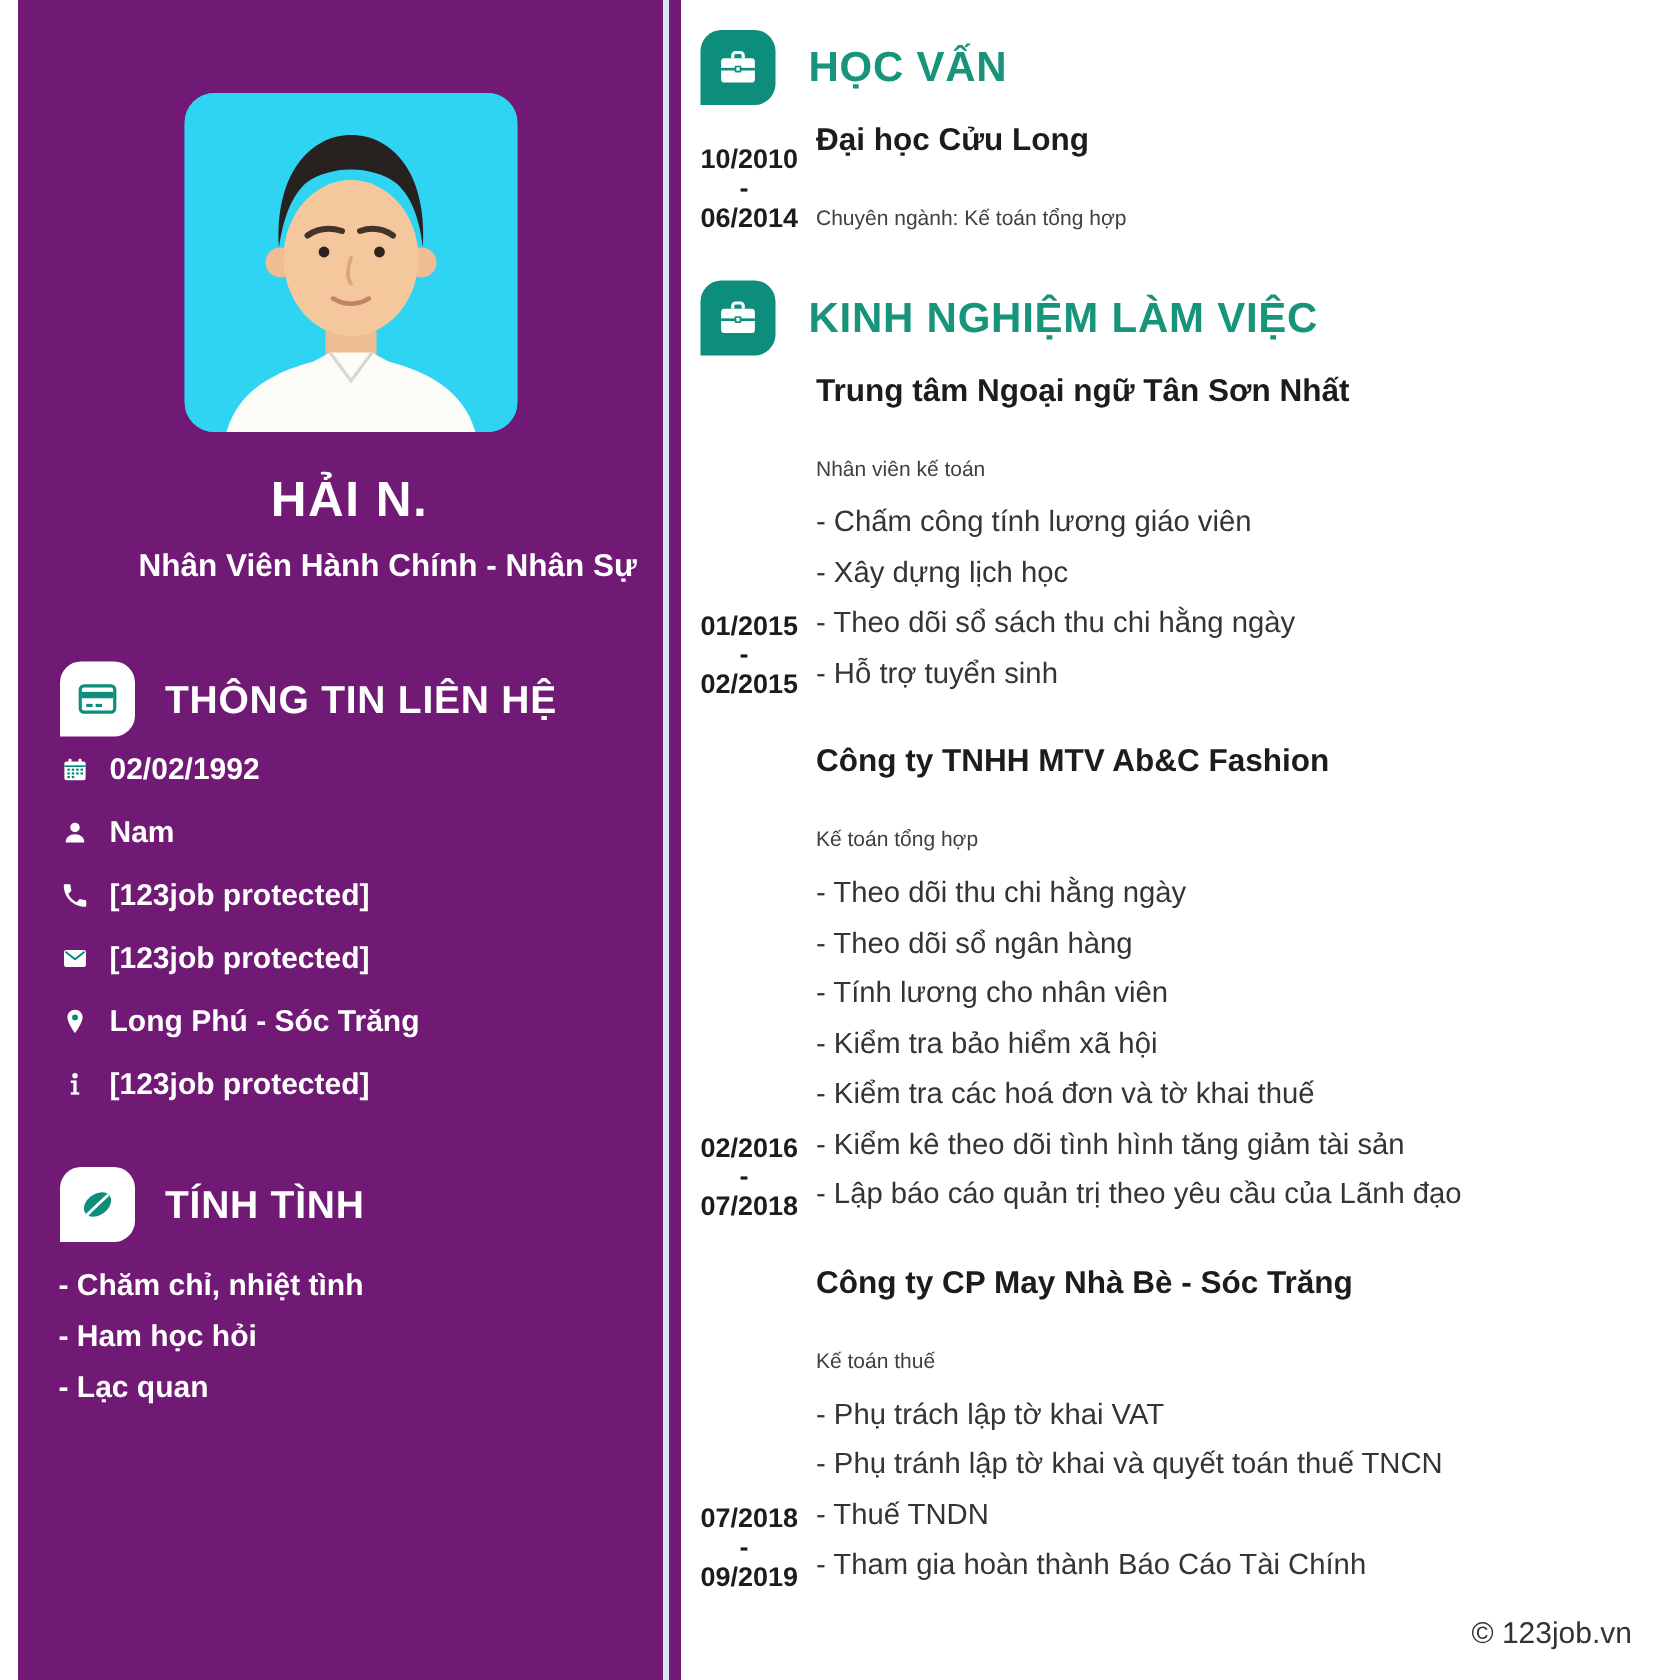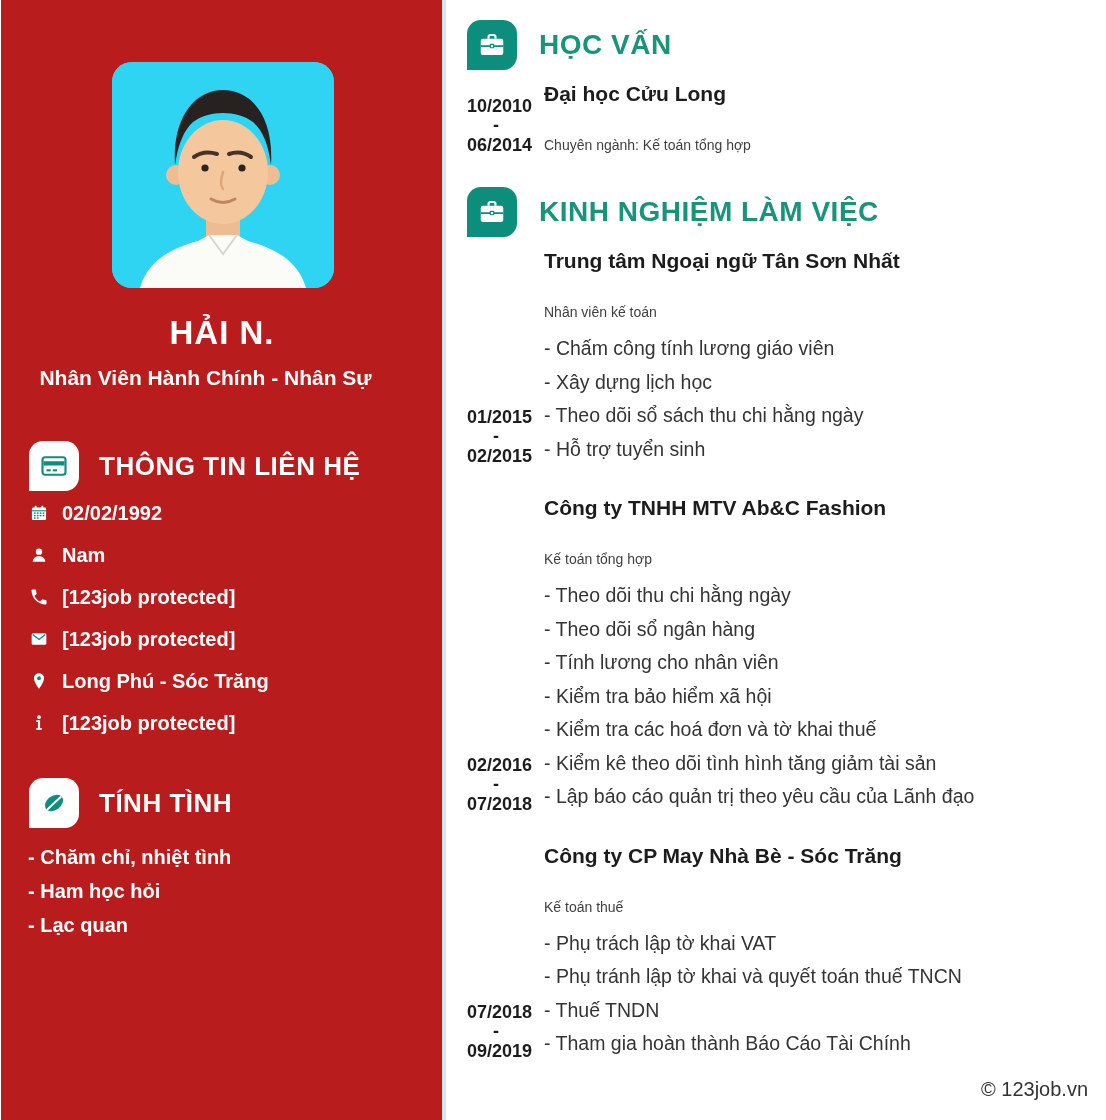--- a/index.html
+++ b/index.html
@@ -1,27 +1,27 @@
 <!DOCTYPE html>
 <html><head>
 <meta charset="utf-8">
 <style>
   html,body{margin:0;padding:0;background:#fff;}
   .page{position:relative;width:1106px;height:1120px;background:#fff;overflow:hidden;
         font-family:"Liberation Sans",sans-serif;}
   
-  .sidebar{position:absolute;left:1px;top:0;width:442px;height:1120px;background:#b91c1c;color:#fff;}
+  .sidebar{position:absolute;left:12px;top:0;width:442px;height:1120px;background:#701a75;color:#fff;}
   .divider{position:absolute;left:442px;top:0;width:4px;height:1120px;background:#d7e7f2;}
   .photo{position:absolute;left:111px;top:62px;width:222px;height:226px;border-radius:20px;
          overflow:hidden;background:#2fd4f2;}
   .photo svg{display:block;}
   .name{position:absolute;left:0;top:314px;width:442px;margin:0;text-align:center;
         font-size:33px;font-weight:700;letter-spacing:1px;color:#fff;}
   .subtitle{position:absolute;left:0;top:366px;width:409px;margin:0;text-align:center;
-        font-size:21px;font-weight:700;color:#fff;}
+        font-size:21px;font-weight:700;color:#fff;padding-left:42px;}
   .sb-section{position:absolute;left:28px;right:14px;}
   .sb-header{display:flex;align-items:center;gap:20px;}
   .icon-box{width:50px;height:50px;border-radius:14px 14px 14px 0;flex:none;
             display:flex;align-items:center;justify-content:center;}
   .icon-box.white{background:#fff;}
   .icon-box.teal{background:#0d8d7b;}
   .sb-title{font-size:26px;font-weight:700;letter-spacing:.5px;}
   .contact-list{list-style:none;margin:1px 0 0;padding:0;}
   .contact-item{display:flex;align-items:center;height:42px;font-size:20px;font-weight:700;}
   .c-icon{width:33px;flex:none;display:flex;align-items:center;}

